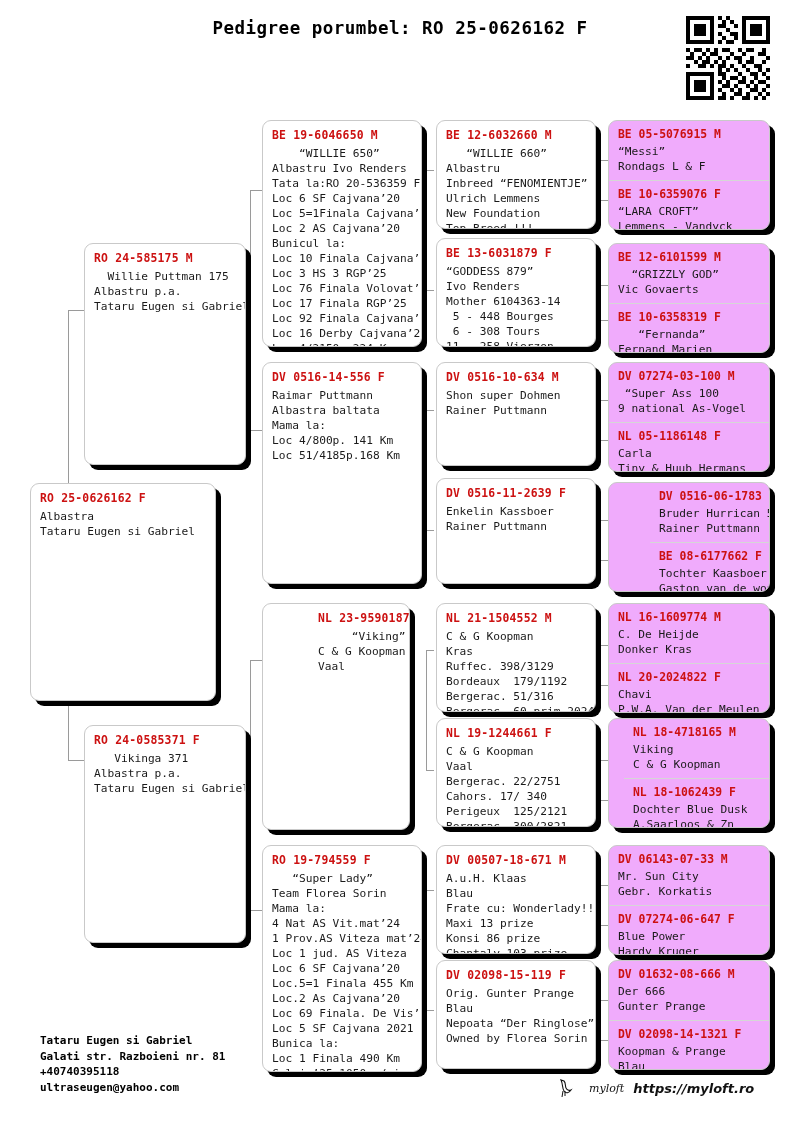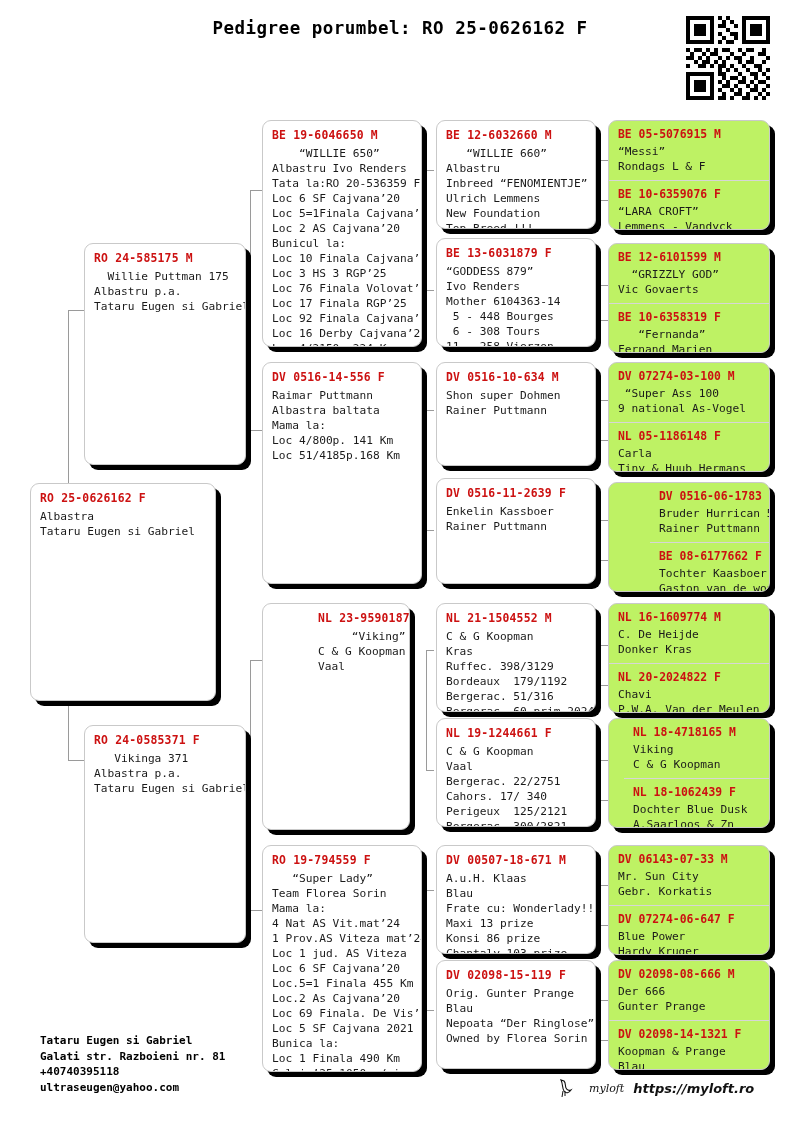--- a/index.html
+++ b/index.html
@@ -31,21 +31,21 @@
     letter-spacing:.2px;white-space:nowrap;
     padding:7px 0 4px 9px;
   }
   .card .body{
     padding:0 0 0 9px;font-size:11.2px;line-height:15px;color:#1a1a1a;
     white-space:pre;
   }
 
   
   .group{
-    position:absolute;box-sizing:border-box;background:#bef264;
+    position:absolute;box-sizing:border-box;background:#f0abfc;
     border:1px solid #c9c9c9;border-radius:9px;box-shadow:5px 5px 0 0 #000;
     overflow:hidden;
   }
   .group .sub{box-sizing:border-box;}
   .group .sub + .sub{border-top:1px solid #d6d6d6;}
   .group .hdr{
     color:#cc1111;font-weight:bold;font-size:11.4px;white-space:nowrap;
     padding:6px 0 3px 9px;
   }
   .group .body{
@@ -451,21 +451,21 @@
     </div>
     <div class="sub">
       <div class="hdr">DV 07274-06-647 F</div>
       <div class="body">Blue Power
 Hardy Kruger</div>
     </div>
   </div>
 
   <div class="group" style="left:608px;top:960px;width:162px;height:110px;">
     <div class="sub">
-      <div class="hdr">DV 02098-08-666 M</div>
+      <div class="hdr">DV 01632-08-666 M</div>
       <div class="body">Der 666
 Gunter Prange</div>
     </div>
     <div class="sub">
       <div class="hdr">DV 02098-14-1321 F</div>
       <div class="body">Koopman &amp; Prange
 Blau</div>
     </div>
   </div>
 

